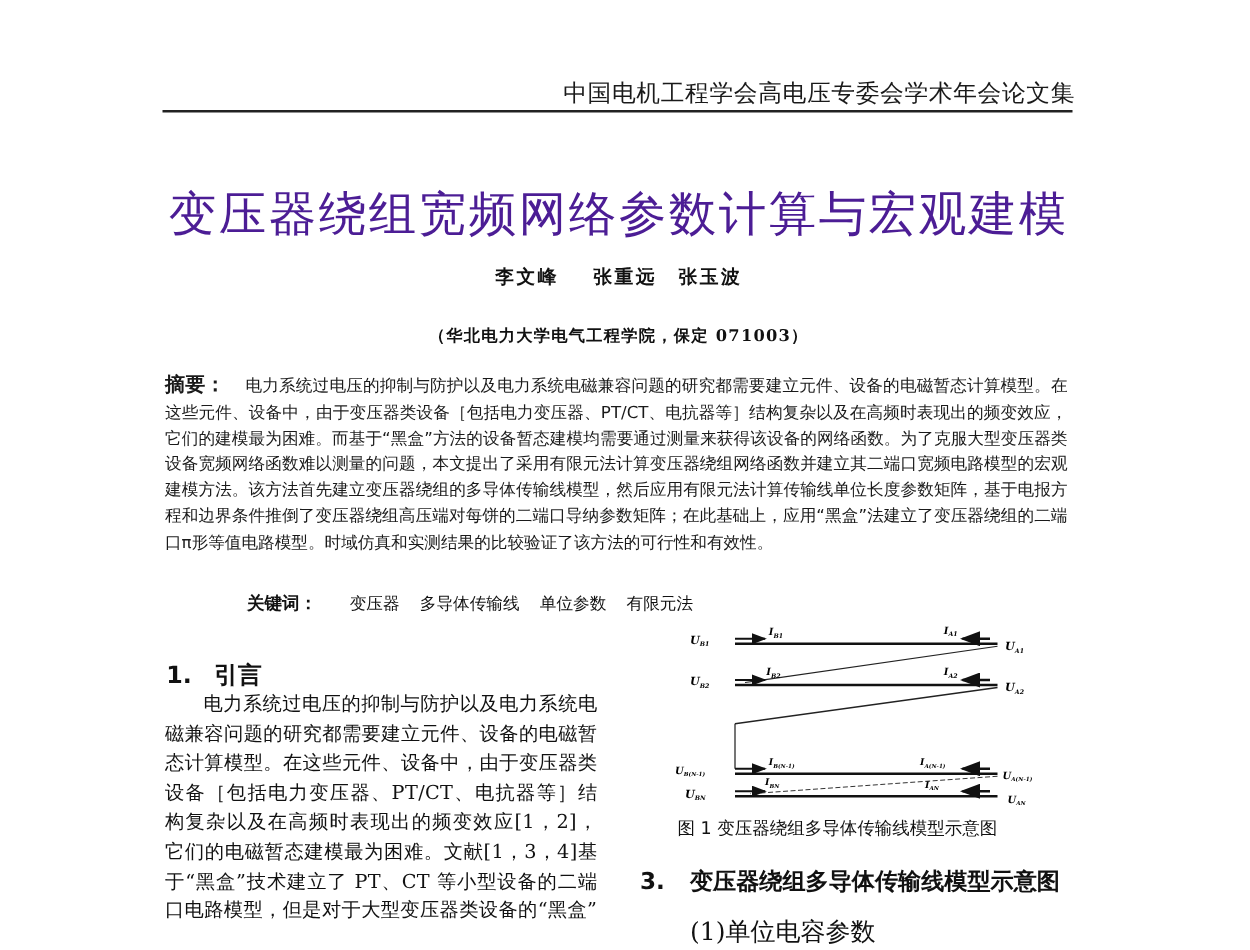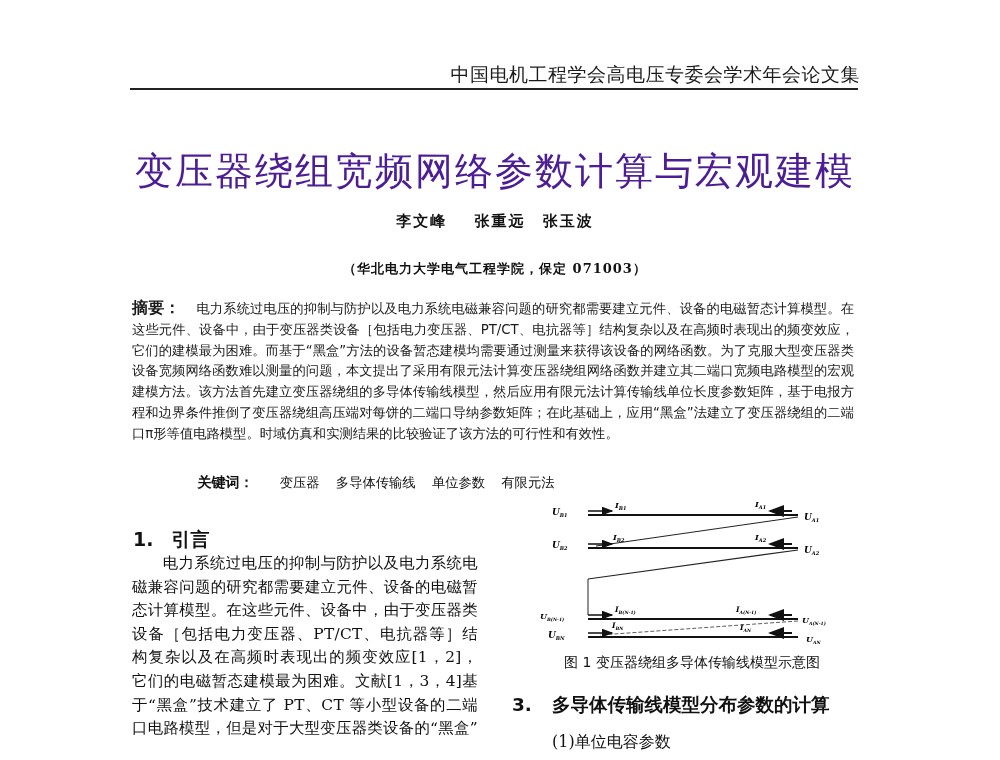--- a/index.html
+++ b/index.html
@@ -18,24 +18,24 @@
     font-family:"DejaVu Sans", sans-serif; }
   .abstract .label { font-weight:bold; font-size:16px; margin-right:16px; }
   .keywords { left:132px; top:474px; width:500px; font-size:13.3px; font-family:"DejaVu Sans", sans-serif;text-align:center; }
   .keywords .label { font-weight:bold; font-size:14px; margin-right:22px; }
   .keywords .kw { margin-right:12px; }
   .sec1 { left:133px; top:512px; font-family:"DejaVu Sans", sans-serif; font-size:19px; font-weight:bold;margin-top:15px; }
   .sec1 .num { margin-right:18px; }
   .body-left { left:132px; top:552px; width:346px; font-size:15.4px; line-height:23.6px; text-align:justify; letter-spacing:0.3px; }
   .body-left p { margin:0; text-indent:2em; }
   .diagram { left:540px; top:495px; width:300px; height:160px; }
-  .fig-caption { left:542px; top:654px; width:300px; text-align:center; font-size:14px; font-family:"DejaVu Sans", sans-serif; }
+  .fig-caption { left:542px; top:654px; width:300px; text-align:left; font-size:14px; font-family:"DejaVu Sans", sans-serif; }
   .sec3 { left:512px; top:692px; font-family:"DejaVu Sans", sans-serif; font-size:18.5px; font-weight:bold; }
   .sec3 .num { margin-right:20px; }
-  .sub1 { left:552px; top:732px; font-size:16px; }
+  .sub1 { left:552px; top:732px; font-size:20px; }
   .diagram text { font-family:"DejaVu Serif", serif; font-style:italic; font-weight:bold; }
 </style>
 </head>
 <body>
 
 <div class="abs running-head">中国电机工程学会高电压专委会学术年会论文集</div>
 <div class="abs head-rule"></div>
 
 <div class="abs title">变压器绕组宽频网络参数计算与宏观建模</div>
 <div class="abs authors">
@@ -110,15 +110,15 @@
   <text x="262" y="128" font-size="8"><tspan>U</tspan><tspan font-size="4.5" dy="2">A(N-1)</tspan></text>
 
   <text x="8" y="143" font-size="9"><tspan>U</tspan><tspan font-size="5" dy="2">BN</tspan></text>
   <text x="72" y="133" font-size="7.5"><tspan>I</tspan><tspan font-size="4.5" dy="2">BN</tspan></text>
   <text x="200" y="135" font-size="7.5"><tspan>I</tspan><tspan font-size="4.5" dy="2">AN</tspan></text>
   <text x="266" y="147" font-size="8"><tspan>U</tspan><tspan font-size="4.5" dy="2">AN</tspan></text>
 </svg>
 <div class="abs fig-caption">图 1  变压器绕组多导体传输线模型示意图</div>
 
 <div class="abs sec3">
-  <span class="num">3.</span><span>多导体传输线模型分布参数的计算</span>
+  <span class="num">3.</span><span>变压器绕组多导体传输线模型示意图</span>
 </div>
 <div class="abs sub1">(1)单位电容参数</div>
 
 </body></html>

